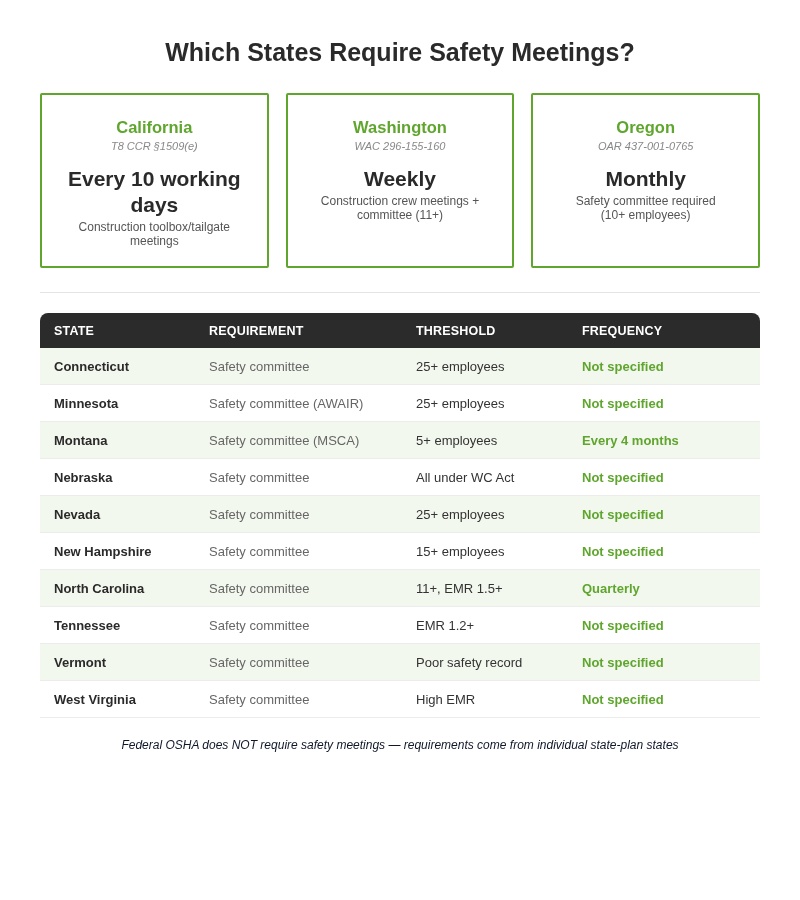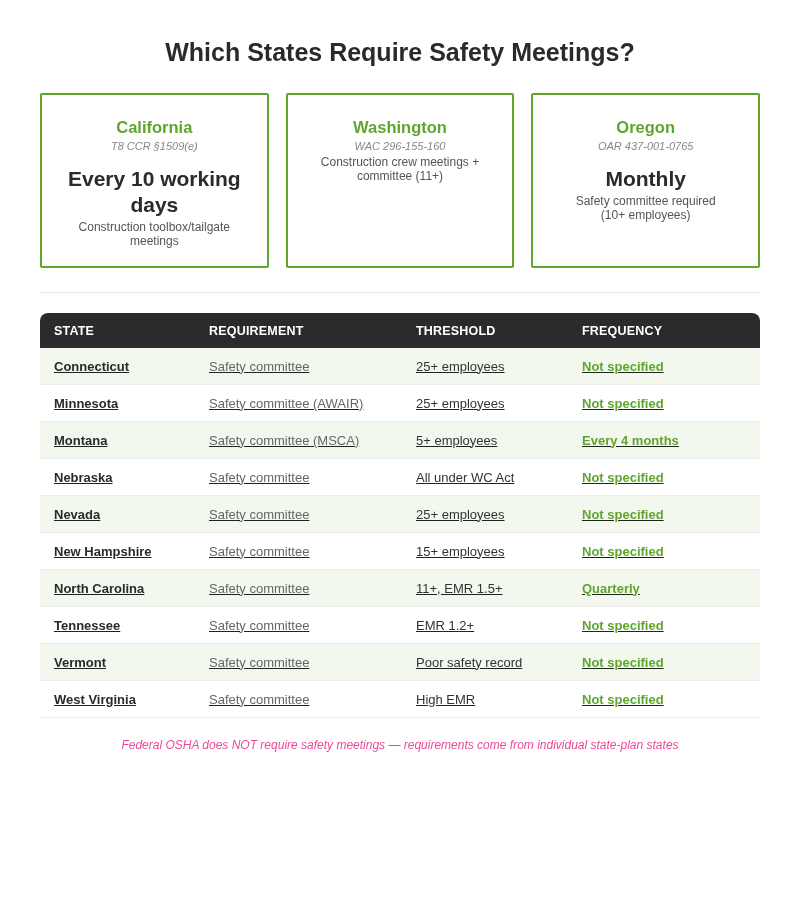--- a/index.html
+++ b/index.html
@@ -15,50 +15,51 @@
       text-align: center; padding-top: 22px;
     }
     .card-state { font-size: 16.5px; font-weight: bold; color: #5fa52e; line-height: 20px; }
     .card-citation { font-size: 11px; font-style: italic; color: #888; margin-top: 2px; line-height: 14px; }
     .card-frequency { font-size: 21px; font-weight: bold; color: #2a2a2a; margin-top: 13px; line-height: 26px; padding: 0 20px; }
     .card-desc { font-size: 12px; color: #555; margin-top: 2px; line-height: 14px; padding: 0 30px; }
     .divider { position: absolute; top: 292px; left: 40px; width: 720px; height: 1px; background: #e4e4e4; }
     .table { position: absolute; top: 313px; left: 40px; width: 720px; }
     .thead { height: 35px; background: #2b2b2b; border-radius: 8px 8px 0 0; display: flex; align-items: center; }
     .th { font-size: 12.5px; font-weight: bold; color: #fff; letter-spacing: 0.2px; }
-    .row { height: 37px; display: flex; align-items: center; border-bottom: 1px solid #ececec; text-decoration: underline; }
+    .row { height: 37px; display: flex; align-items: center; border-bottom: 1px solid #ececec; }
     .row.alt { background: #f3f8ee; }
     .c1 { width: 169px; padding-left: 14px; }
     .c2 { width: 207px; }
     .c3 { width: 166px; }
     .c4 { flex: 1; }
     .td-state { font-size: 13px; font-weight: bold; color: #2a2a2a; }
     .td-req { font-size: 13px; color: #666; }
     .td-thr { font-size: 13px; color: #333; }
     .td-freq { font-size: 13px; font-weight: bold; color: #5fa52e; }
     .footnote {
       position: absolute; top: 738px; left: 0; width: 800px; text-align: center;
-      font-size: 12px; font-style: italic; color: #ec4899;
+      font-size: 12px; font-style: italic; color: #0f172a;
     }
   </style>
 </head>
 <body>
 
 <h1 class="page-title">Which States Require Safety Meetings?</h1>
 
 <div class="cards">
   <div class="card">
     <div class="card-state">California</div>
     <div class="card-citation">T8 CCR §1509(e)</div>
     <div class="card-frequency">Every 10 working days</div>
     <div class="card-desc">Construction toolbox/tailgate meetings</div>
   </div>
   <div class="card">
     <div class="card-state">Washington</div>
     <div class="card-citation">WAC 296-155-160</div>
+    <div class="card-frequency">Weekly</div>
     <div class="card-desc">Construction crew meetings + committee (11+)</div>
   </div>
   <div class="card">
     <div class="card-state">Oregon</div>
     <div class="card-citation">OAR 437-001-0765</div>
     <div class="card-frequency">Monthly</div>
     <div class="card-desc">Safety committee required (10+ employees)</div>
   </div>
 </div>
 

